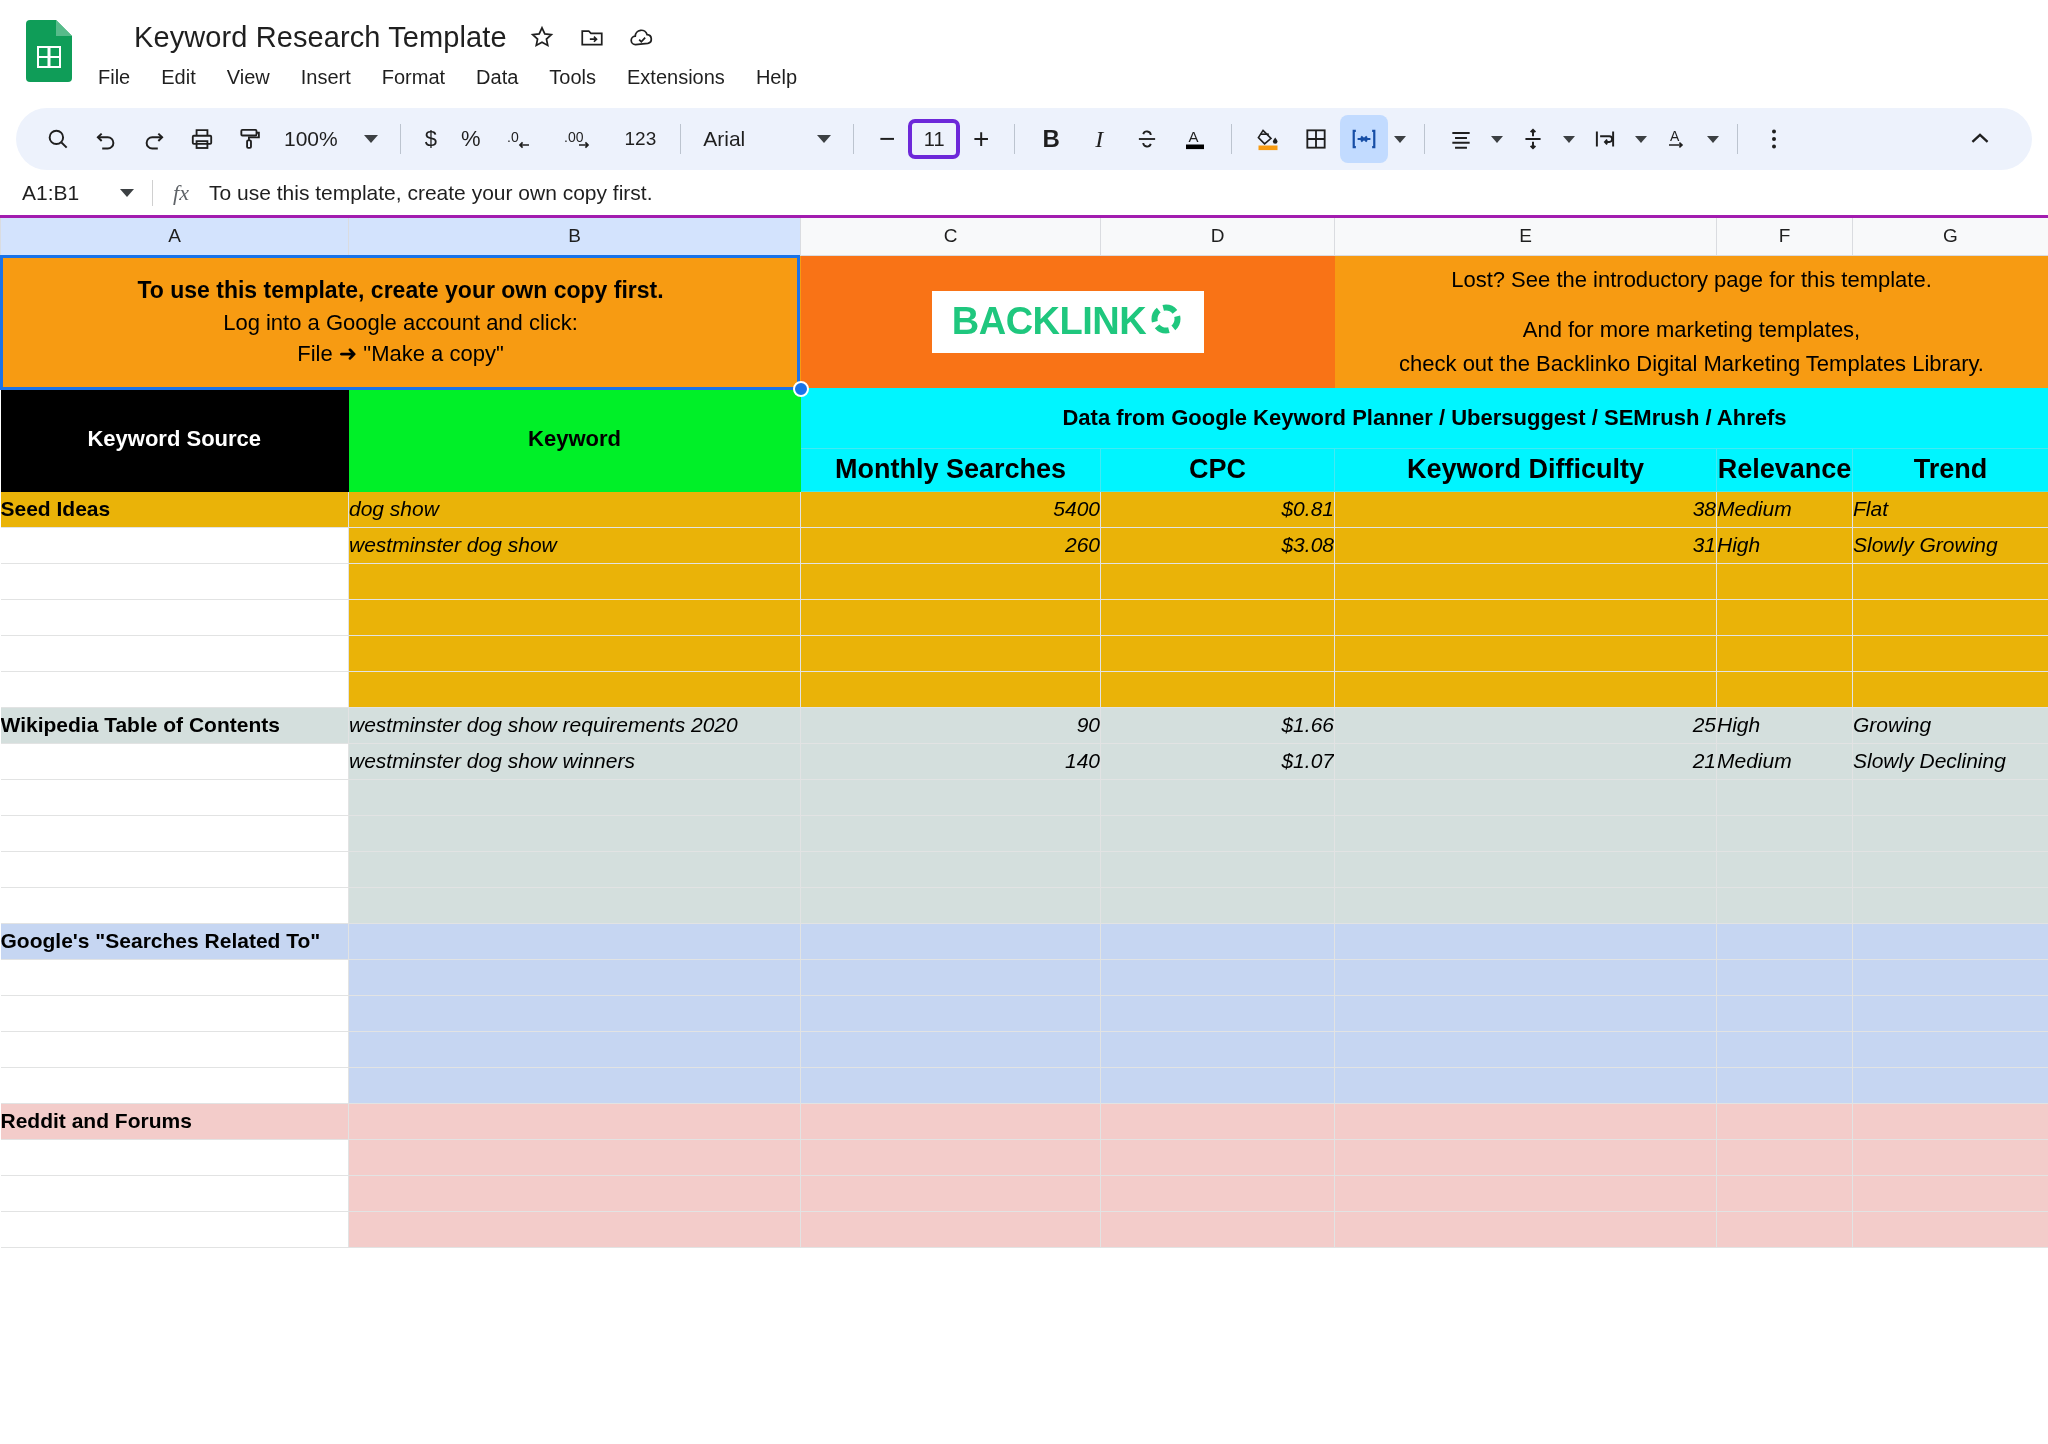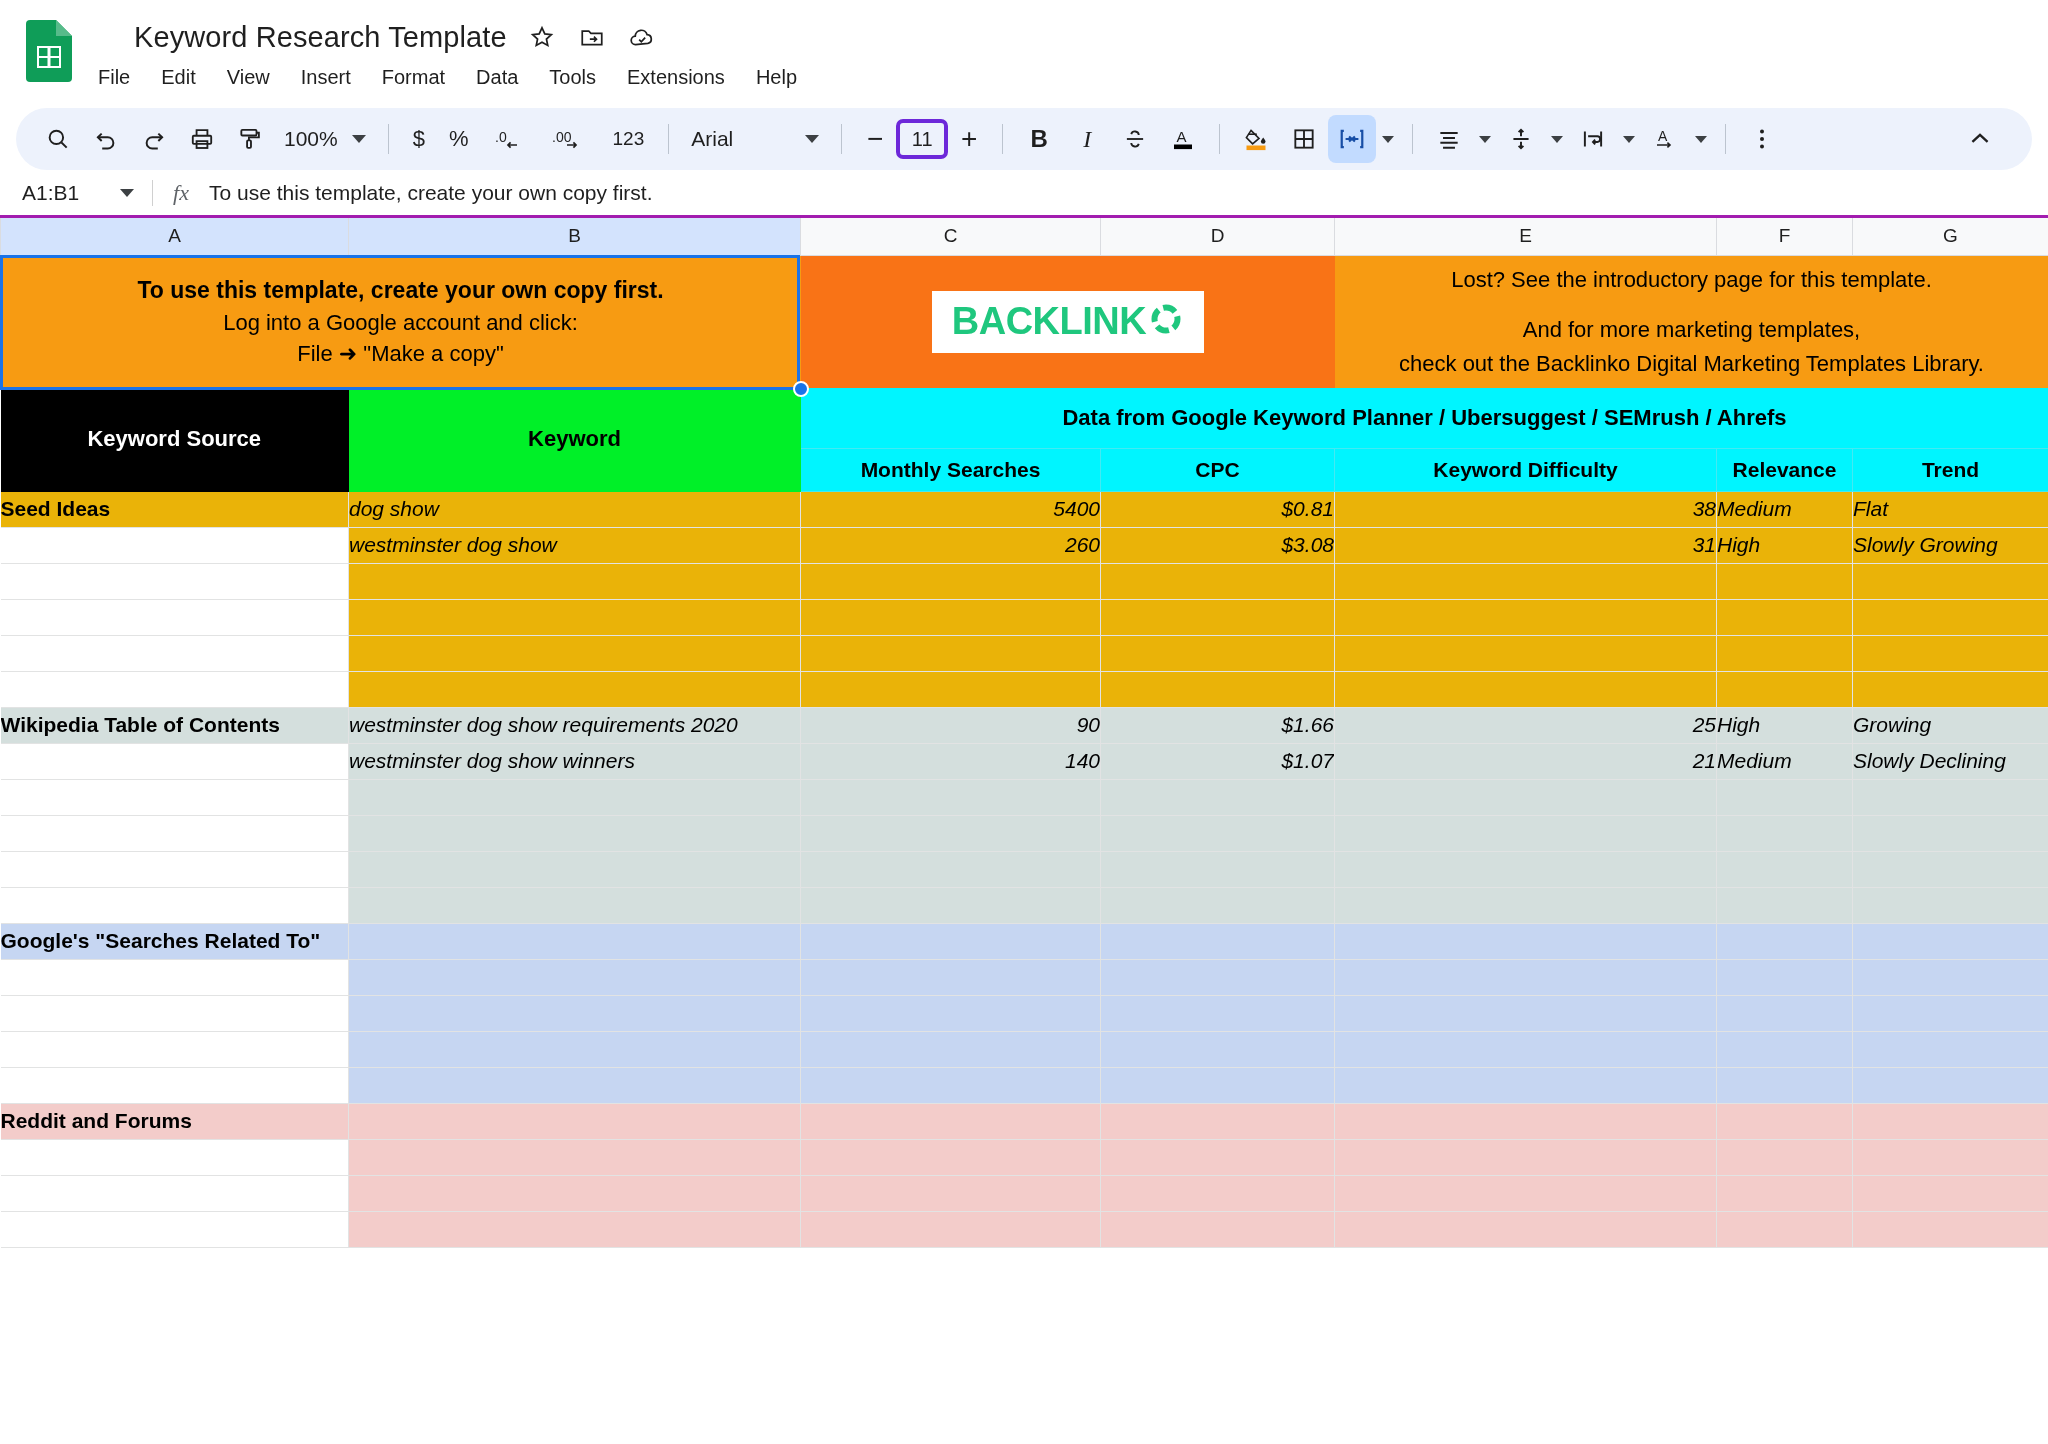--- a/index.html
+++ b/index.html
@@ -25,21 +25,21 @@
   
   .toolbar {
     margin: 0 16px; height: 62px; border-radius: 34px; background: #edf2fc;
     display: flex; align-items: center; padding: 0 18px; gap: 0;
   }
   .tb { height: 48px; min-width: 48px; display: flex; align-items: center; justify-content: center;
         border-radius: 50%; cursor: pointer; color: #1f1f1f; font-size: 22px; }
   .tb.wide { min-width: auto; padding: 0 12px; border-radius: 8px; }
   .tb.active { background: #c2dbff; border-radius: 8px; }
   .divider { width: 1px; height: 30px; background: #bcc4cf; margin: 0 12px; flex: 0 0 auto; }
-  .zoomsel { display:flex; align-items:center; gap: 14px; padding: 0 10px; cursor:pointer; }
+  .zoomsel { display:flex; align-items:center; gap: 26px; padding: 0 10px; cursor:pointer; }
   .zoomsel span.zv { font-size: 21px; color:#1f1f1f; }
   .caret { width: 0; height: 0; border-left: 7px solid transparent; border-right: 7px solid transparent;
            border-top: 8px solid #3c4043; }
   .caret.sm { border-left-width:6px; border-right-width:6px; border-top-width:7px; }
   .fontsel { display:flex; align-items:center; justify-content:space-between; width: 148px; padding: 0 10px; cursor:pointer; }
   .fontsel .fname { font-size: 21px; color:#1f1f1f; }
   .sizebox { width: 52px; height: 40px; border: 4px solid #6d28d9; border-radius: 7px;
              display:flex; align-items:center; justify-content:center; font-size: 20px; color:#1f1f1f; background:#edf2fc; }
   .sizepm { font-size: 28px; color:#1f1f1f; width: 42px; text-align:center; cursor:pointer; }
   .withcaret { display:flex; align-items:center; gap: 6px; padding: 0 6px; cursor:pointer; }
@@ -79,21 +79,21 @@
   }
   .banner-left .b1 { font-weight: bold; font-size: 23px; }
   .banner-right { background: #f79b12; text-align:center; vertical-align: middle; font-size: 22px; line-height: 1.55; border:none; }
   .logo-cell { background: #f97316; border:none; vertical-align: middle; padding: 0; }
   .logo-box { background:#ffffff; width: 272px; height: 62px; margin: 0 auto; display:flex; align-items:center; justify-content:center; gap: 3px; }
   .logo-text { font-size: 38px; font-weight: bold; color:#1fc77e; letter-spacing: -0.5px; font-family:"Liberation Sans", sans-serif; }
 
   .hdr-black { background:#000000; color:#ffffff; font-weight:bold; text-align:center; font-size:22px; border-right:1px solid #000; border-bottom:1px solid #000;}
   .hdr-green { background:#00f028; color:#000; font-weight:bold; text-align:center; font-size:22px; border-right:1px solid #00f028; border-bottom:1px solid #00f028;}
   .hdr-cyan  { background:#00f5ff; color:#000; font-weight:bold; text-align:center; font-size:22px; border-right:1px solid #44e9f2; border-bottom:1px solid #44e9f2;}
-  .hdr-cyan.sub { font-size: 21px; margin-top: 20px; }
+  .hdr-cyan.sub { font-size: 27px; margin-top: 20px; }
 
   .src-label { font-weight: bold; font-size: 21px; color:#000; text-align:left; }
   .kw { font-style: italic; text-align: left; }
   .num { font-style: italic; text-align: right; }
   .txt { font-style: italic; text-align: left; }
 
   .bg-cream { background:#eab308; }
   .bg-steel { background:#d4dfdd; }
   .bg-blue { background:#c6d6f2; }
   .bg-pink { background:#f3ccca; }

